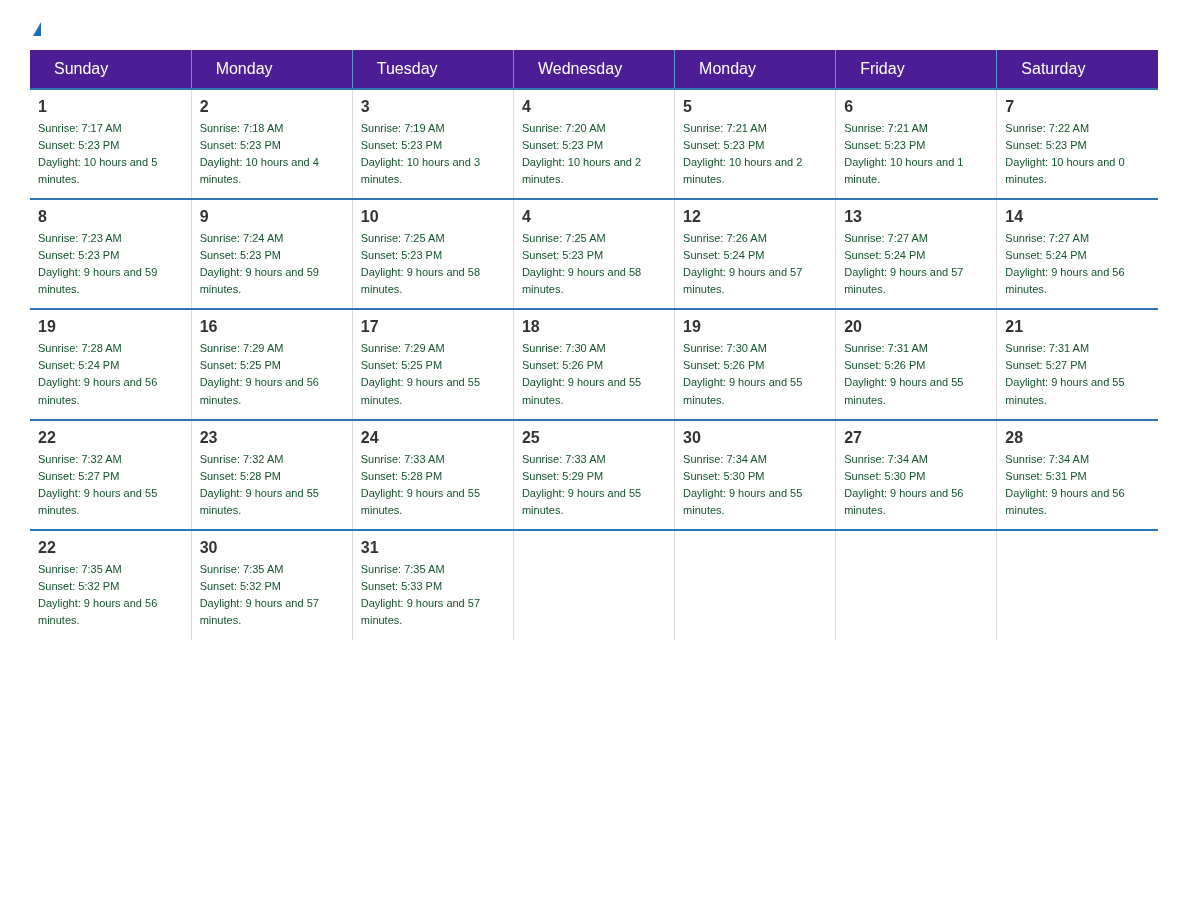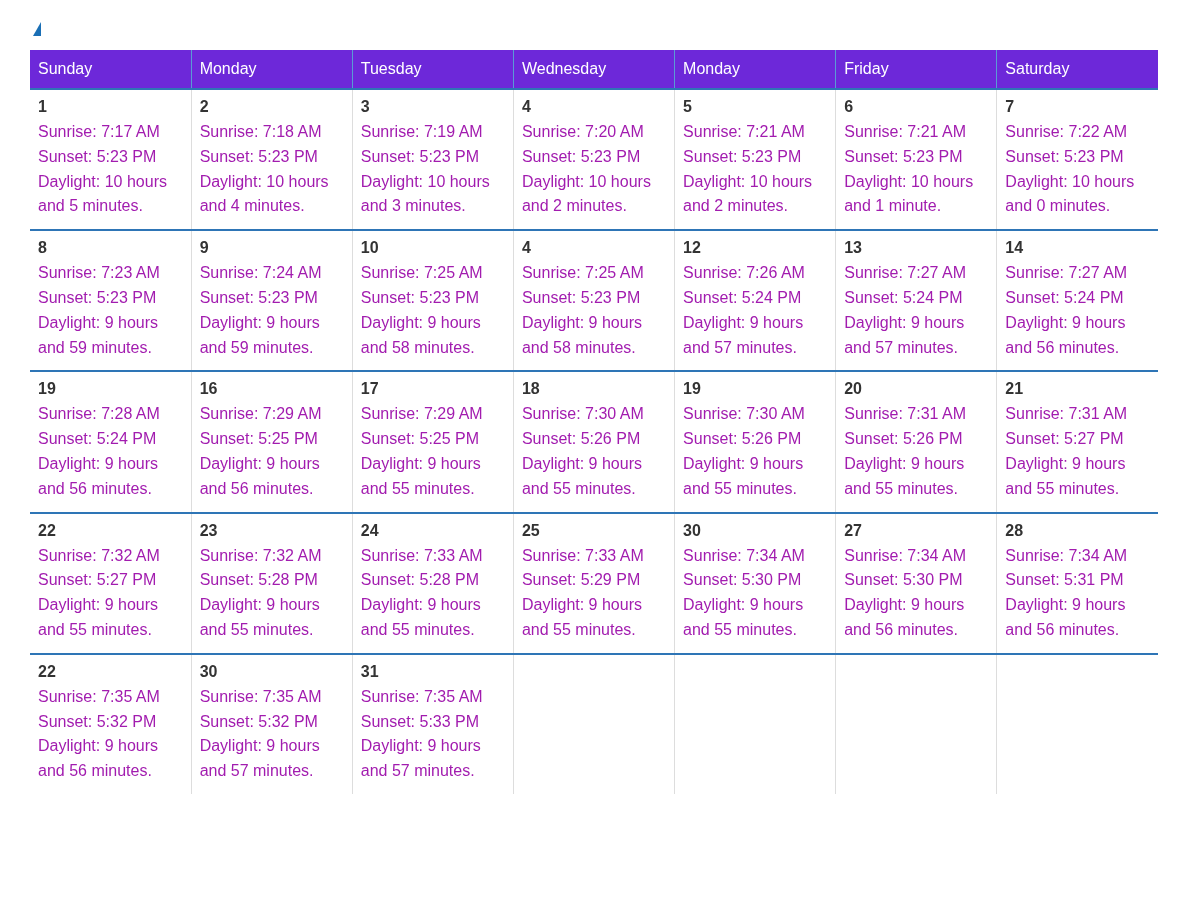--- a/index.html
+++ b/index.html
@@ -46,23 +46,23 @@
       font-size: 22px;
       color: #444;
       margin-top: 2px;
     }
     table {
       width: 100%;
       border-collapse: collapse;
       table-layout: fixed;
     }
     thead tr th {
-      background-color: #6d28d9;
+      background-color: #4c1d95;
       color: #fff;
-      padding: 10px 8px;
+      padding: 10px 24px;
       text-align: left;
       font-size: 16px;
       font-weight: normal;
       border-right: 1px solid #5a9bd5;
     }
     thead tr th:last-child {
       border-right: none;
     }
     tbody tr {
       border-top: 2px solid #2e75b6;
@@ -78,23 +78,23 @@
     tbody tr td:last-child {
       border-right: none;
     }
     .day-num {
       font-size: 16px;
       font-weight: bold;
       display: block;
       margin-bottom: 4px;
     }
     .day-info {
-      font-size: 16px;
+      font-size: 11px;
       line-height: 1.55;
-      color: #a21caf;
+      color: #14532d;
     }
     .empty-cell {
       background: #fff;
     }
   </style>
 </head>
 <body>
 
 <div class="header">
   <div class="logo">

